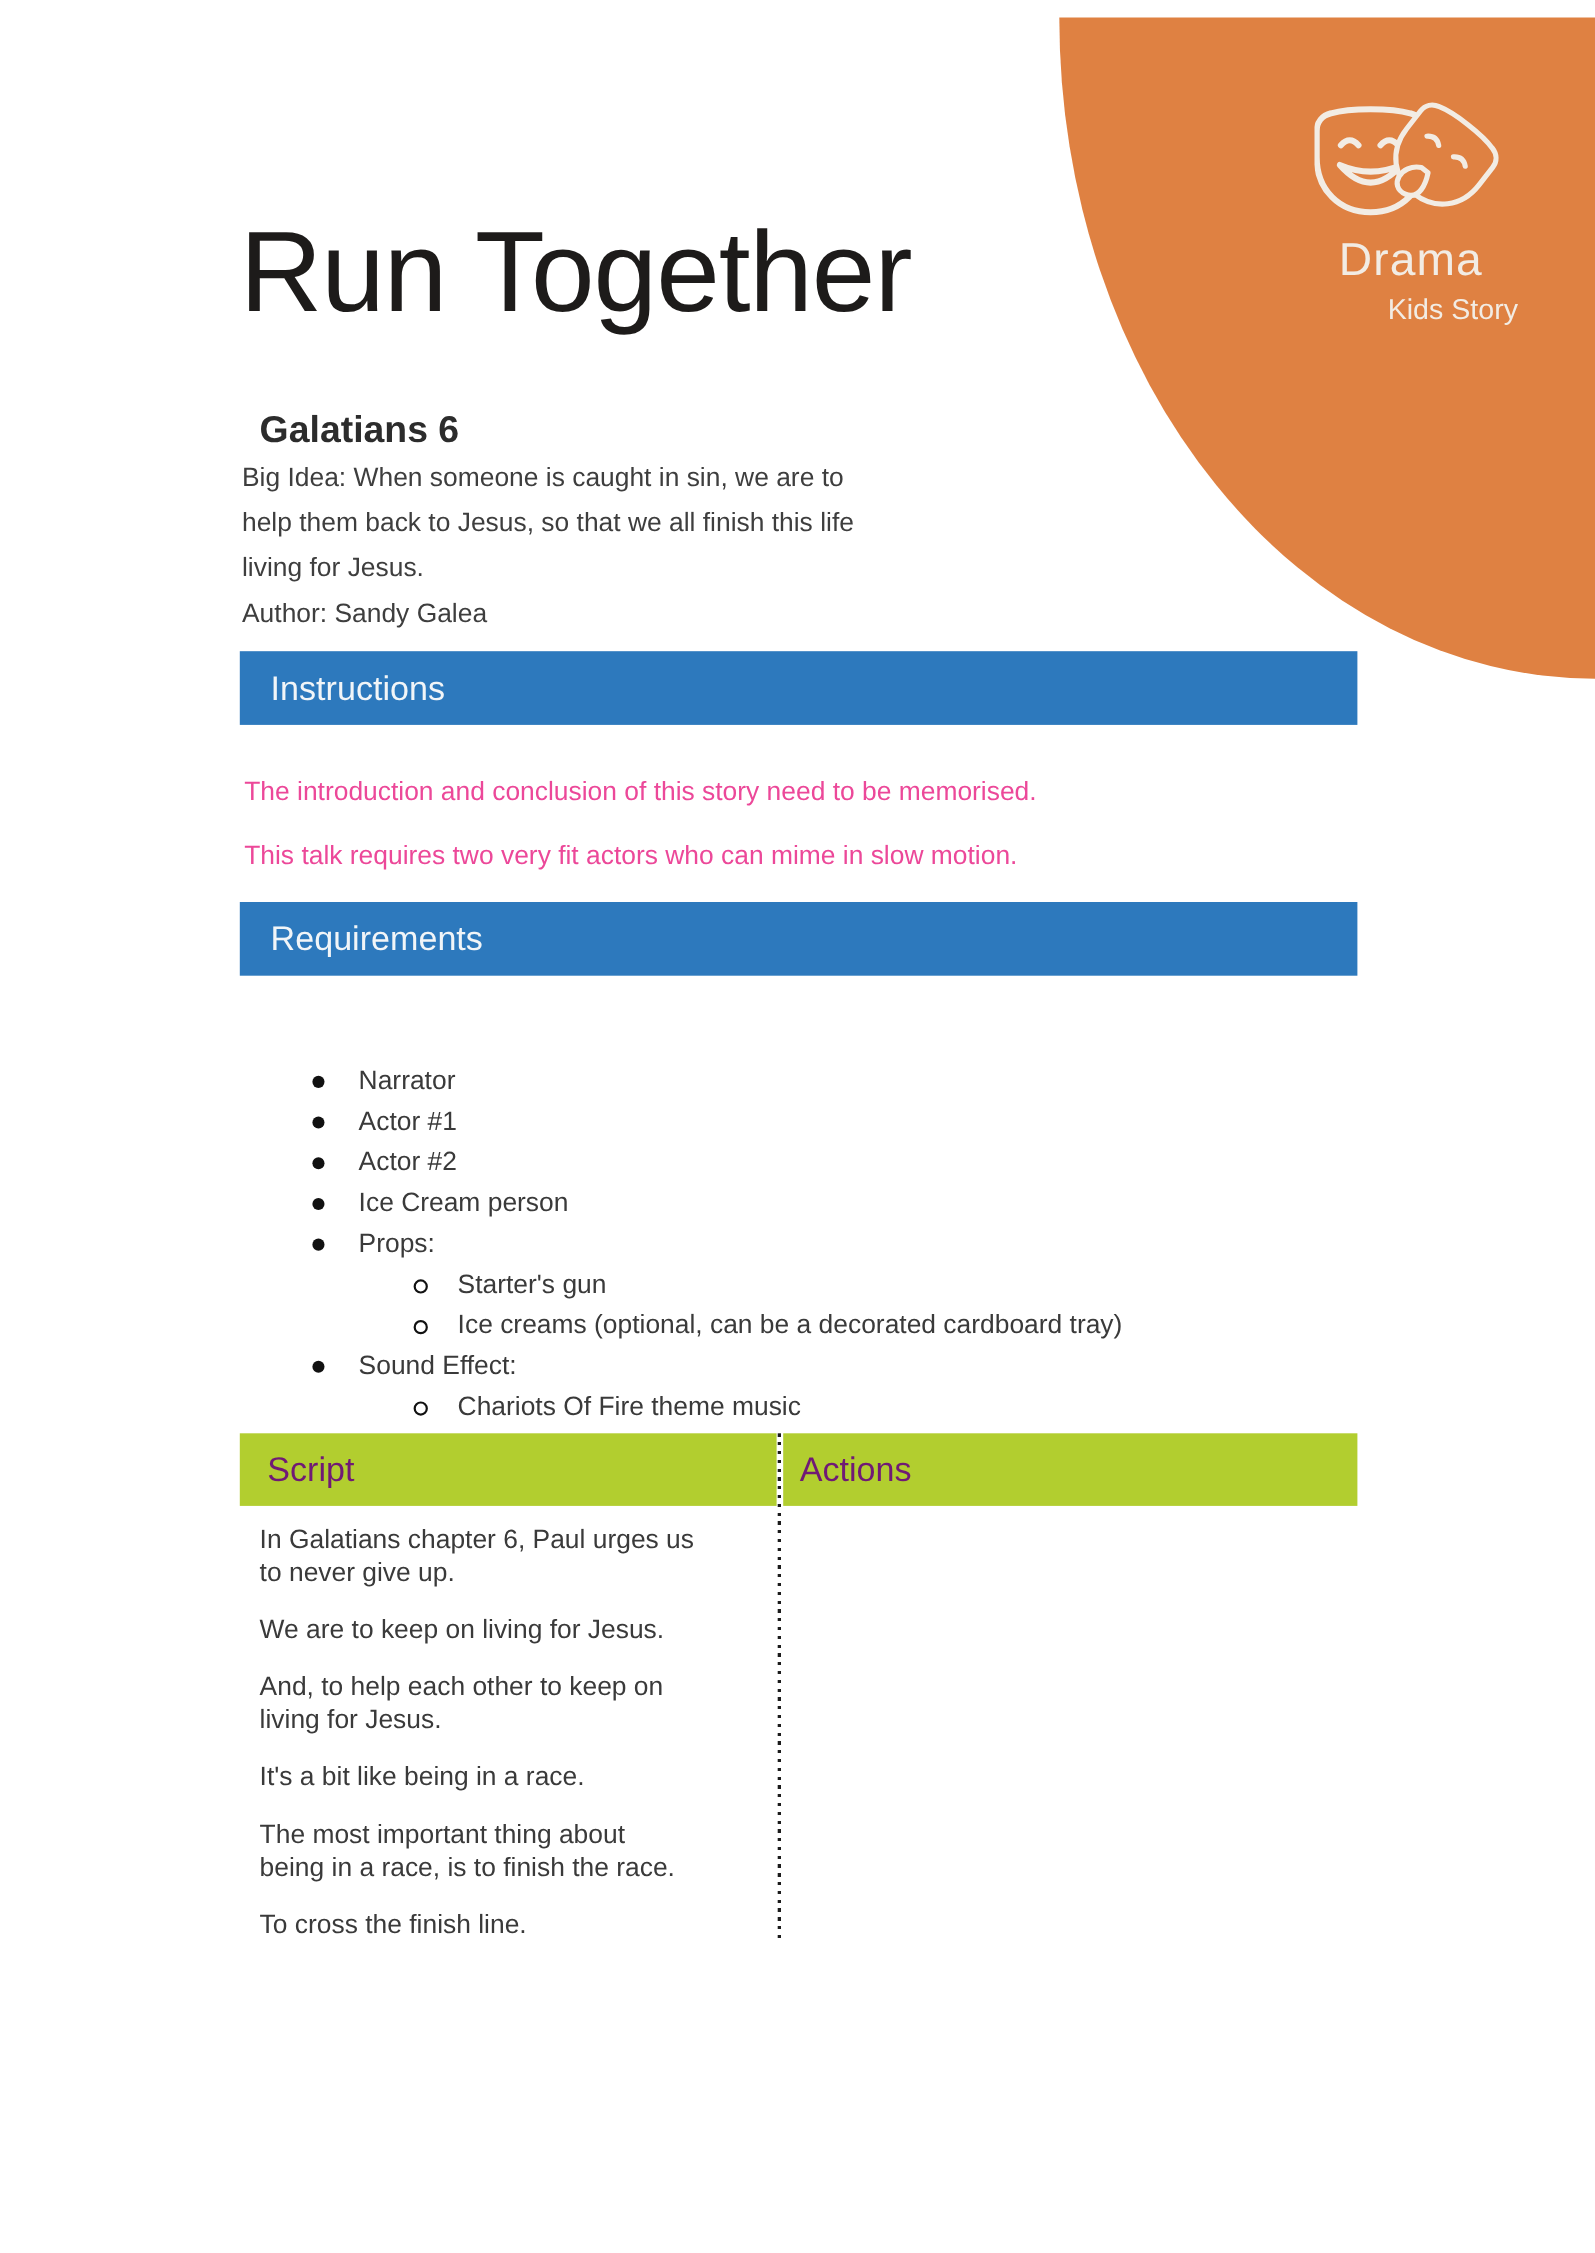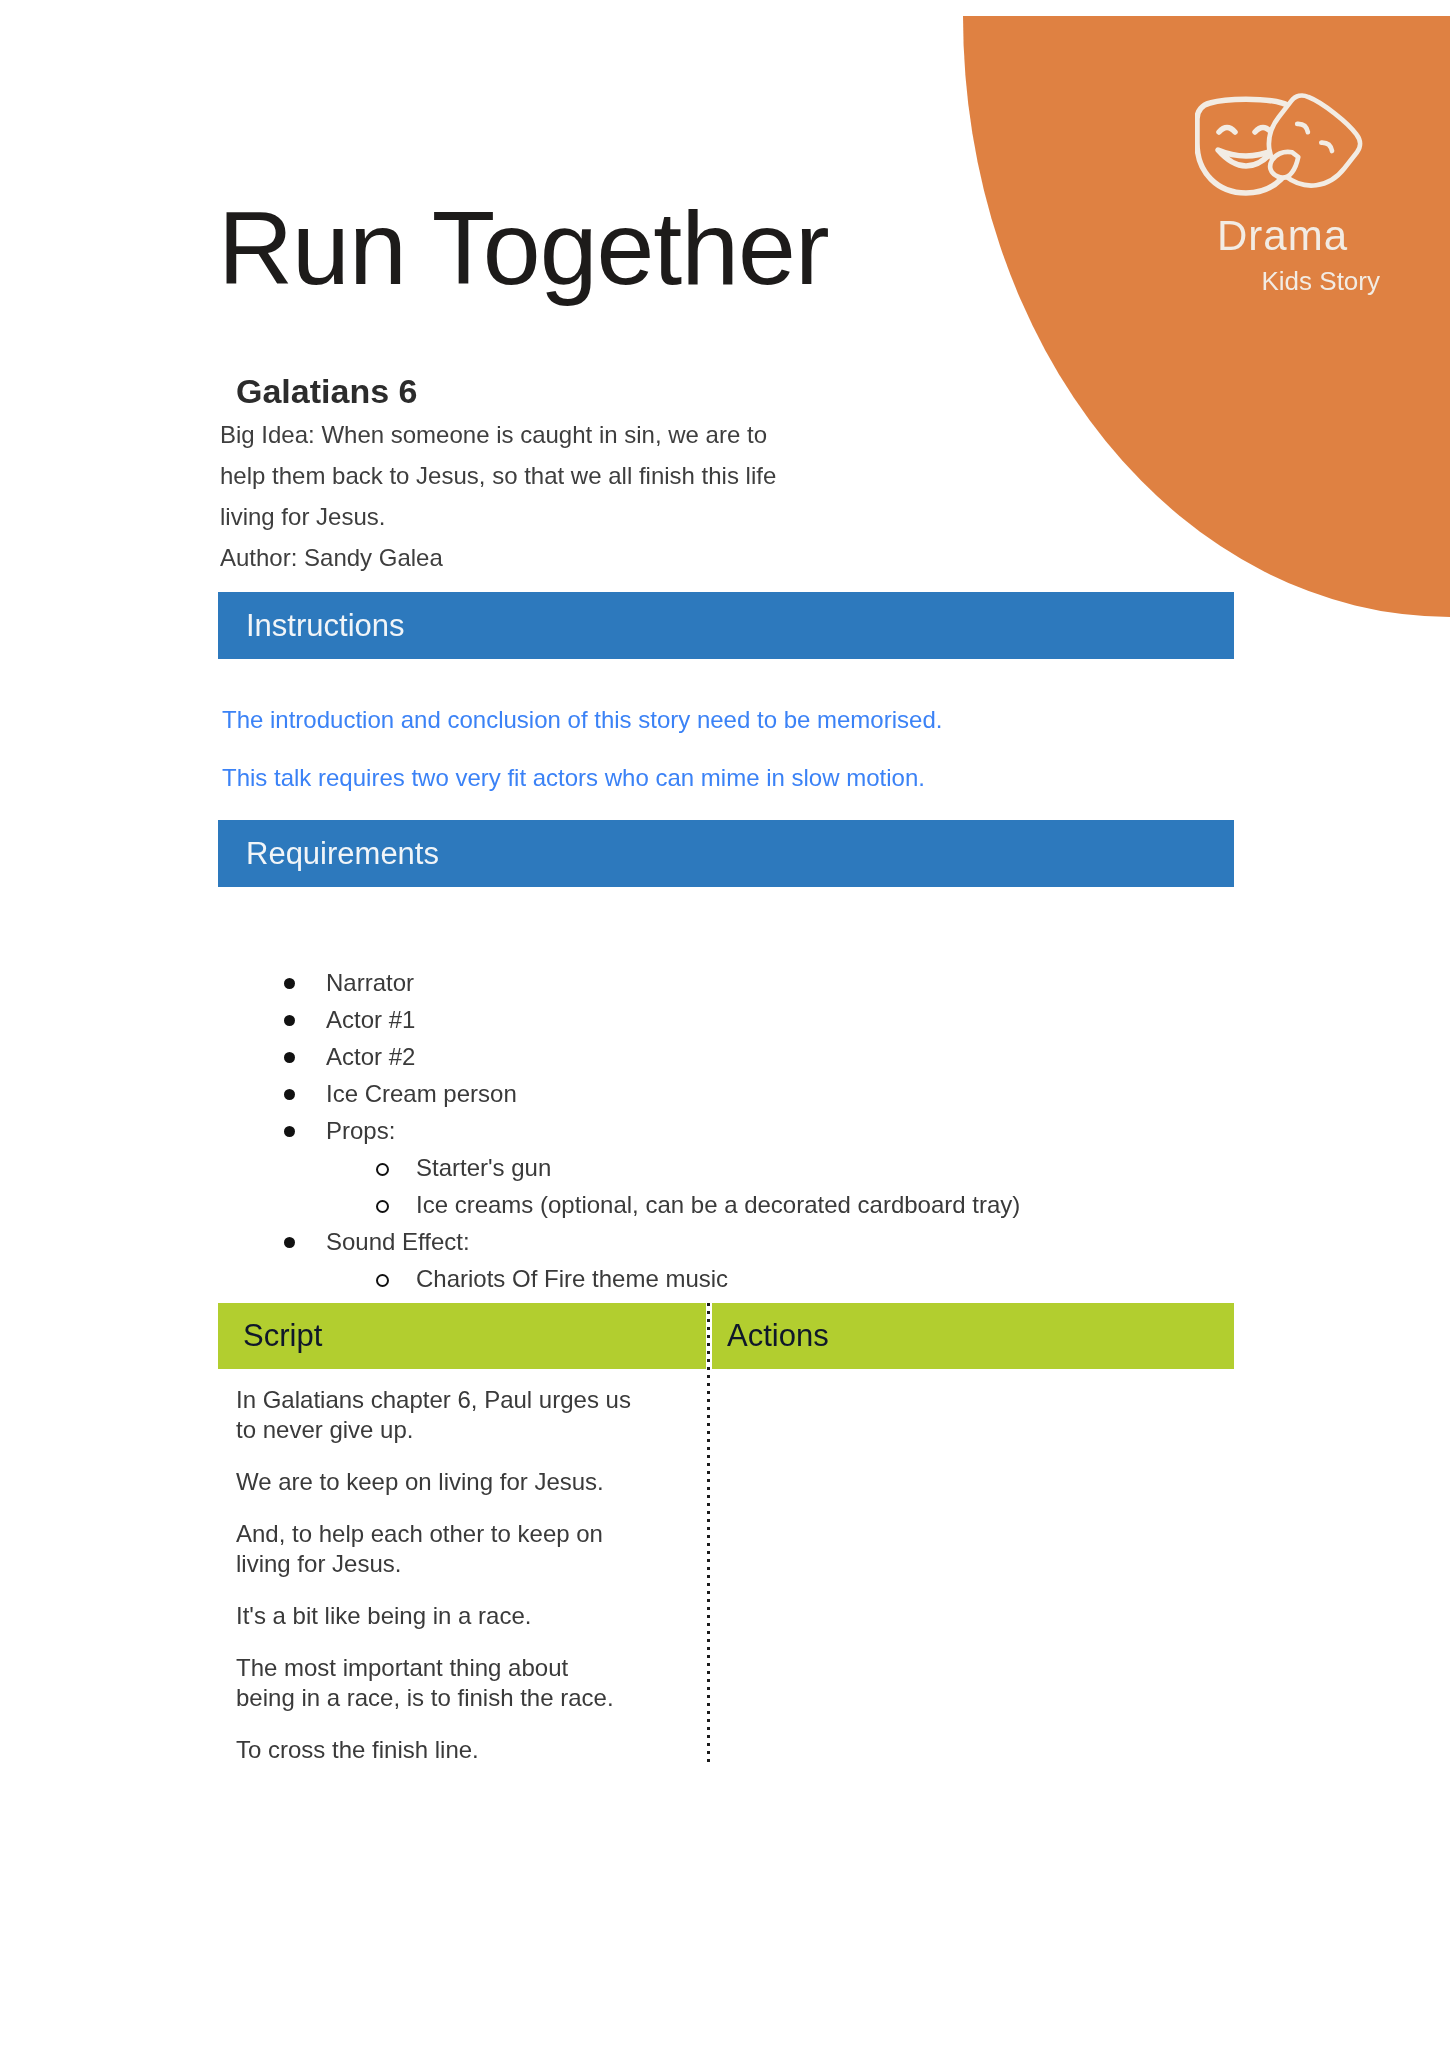--- a/index.html
+++ b/index.html
@@ -36,38 +36,38 @@
     font-size:24px; line-height:41px; white-space:pre-line; color:#3e3e3e;
   }
   .author { position:absolute; left:220px; top:537px; font-size:24px; line-height:41px; color:#3e3e3e; }
   
   .banner {
     position:absolute; left:218px; width:1016px; height:67px; background:#2D79BD;
     color:#F1F5F8; font-size:31px; line-height:67px; padding-left:28px; box-sizing:border-box;
   }
   .banner-instructions { top:592px; }
   .banner-requirements { top:820px; }
-  .inst-p { position:absolute; left:222px; font-size:24px; line-height:30px; margin:0; color:#3b82f6; white-space:nowrap; }
+  .inst-p { position:absolute; left:222px; font-size:24px; line-height:30px; margin:0; color:#ec4899; white-space:nowrap; }
   .inst-p1 { top:705px; }
   .inst-p2 { top:763px; }
   
   .req-list { position:absolute; left:218px; top:948px; margin:16px; padding:0; list-style:none; width:1016px; }
   .req-list li { position:relative; font-size:24px; line-height:37px; color:#3a3a3a; }
   .req-list li.lvl1 { padding-left:92px; }
   .req-list li.lvl2 { padding-left:182px; }
   .req-list li.lvl1::before {
     content:""; position:absolute; left:50px; top:14px; width:11px; height:11px;
     background:#111; border-radius:50%;
   }
   .req-list li.lvl2::before {
     content:""; position:absolute; left:142px; top:14px; width:9px; height:9px;
     background:#fff; border:2px solid #111; border-radius:50%;
   }
   
-  .thead { position:absolute; top:1303px; height:66px; background:#B2CE2F; color:#0f172a;
+  .thead { position:absolute; top:1303px; height:66px; background:#B2CE2F; color:#701a75;
     font-size:31px; line-height:66px; box-sizing:border-box; }
   .thead-script { left:218px; width:488px; padding-left:25px; }
   .thead-actions { left:712px; width:522px; padding-left:15px; }
   .col-divider {
     position:absolute; left:707px; top:1303px; width:3px; height:460px;
     background-image:repeating-linear-gradient(to bottom, #1b1b1b 0px, #1b1b1b 3px, transparent 3px, transparent 8px);
   }
   .script-cell { position:absolute; left:236px; top:1385px; width:460px; }
   .script-cell p { margin:0 0 22px 0; font-size:24px; line-height:30px; color:#3a3a3a; white-space:pre-line; }
   .actions-cell { position:absolute; left:730px; top:1385px; width:490px; min-height:300px; }

